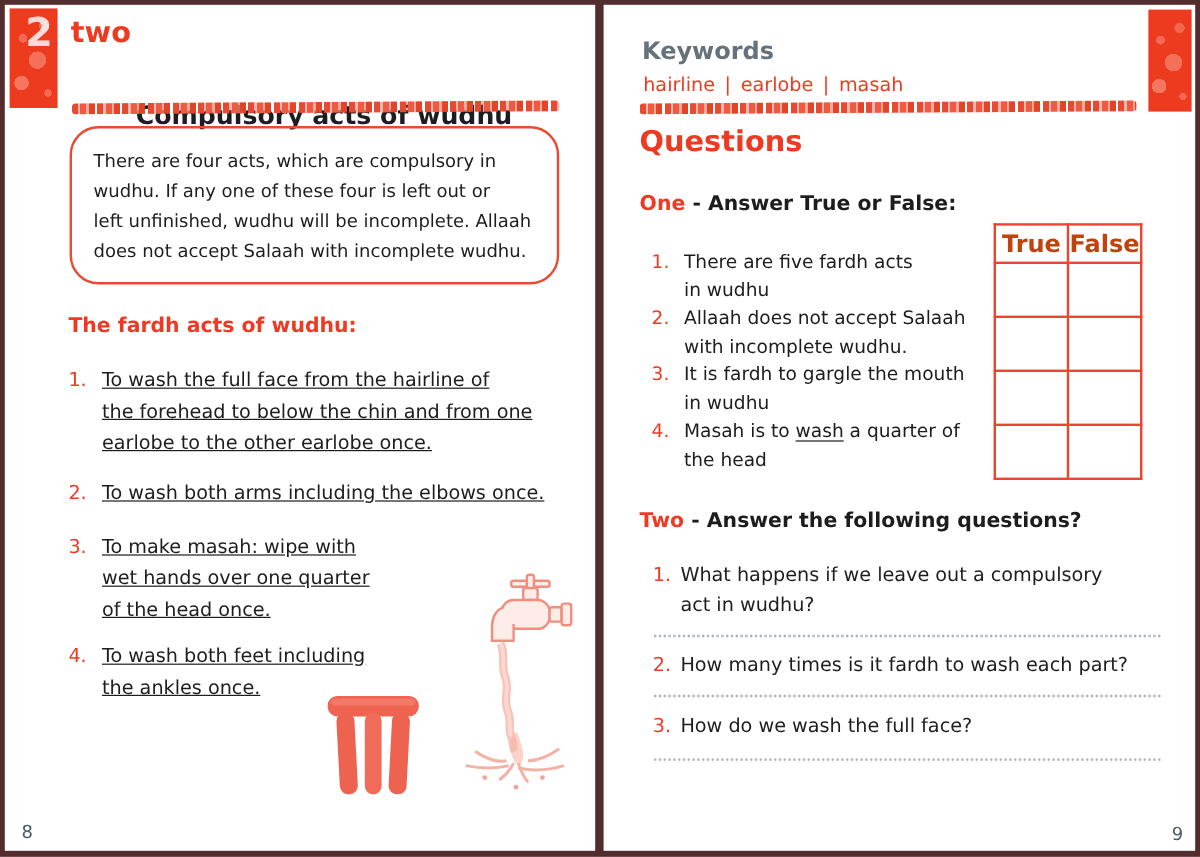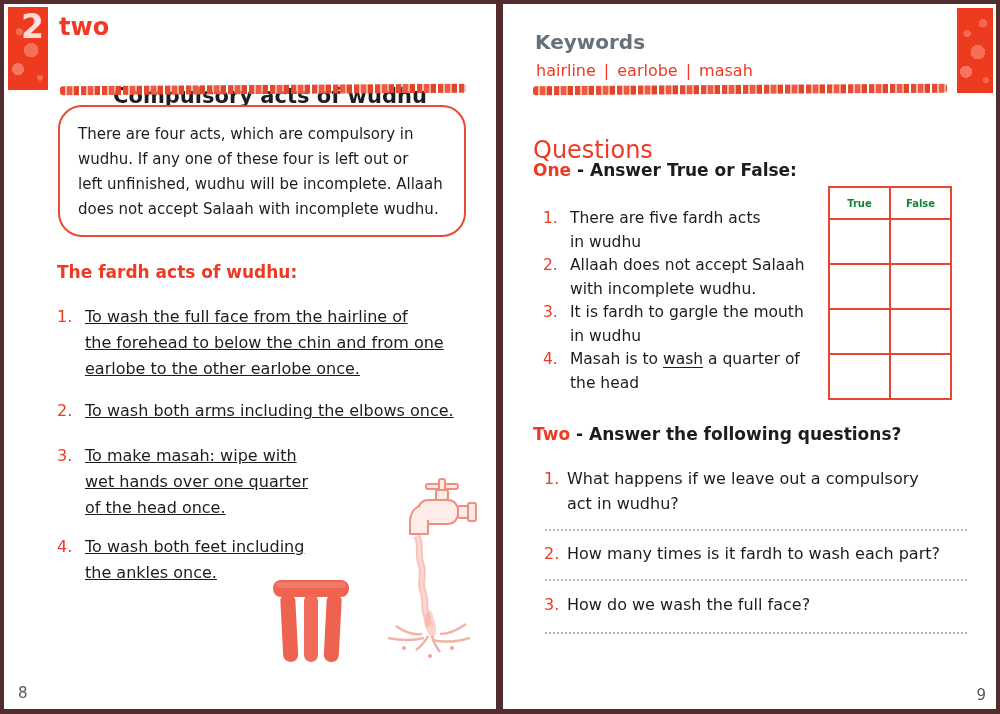--- a/index.html
+++ b/index.html
@@ -90,39 +90,39 @@
     position:absolute; left:32px; top:26px;
     font-size:20px; font-weight:bold; color:#66727b;
   }
   .keywords-line {
     position:absolute; left:33px; top:57px;
     font-size:16px; color:#ee3a23;
   }
   .keywords-line .sep { margin:0 8px; }
   .questions-heading {
     position:absolute; left:30px; top:100px;
-    font-size:24px; font-weight:normal; color:#ee3a23;margin-top:32px;
+    font-size:24px; font-weight:bold; color:#ee3a23;
   }
   .exercise-heading {
     position:absolute; left:30px;
     font-size:17px; font-weight:bold; color:#1d1d1d;
   }
   .exercise-heading .ex-label { color:#ee3a23; }
   .ex-one { top:156px; }
   .ex-two { top:420px; }
 
   .tf-table {
     position:absolute; left:325px; top:182px;
     border-collapse:collapse;
   }
   .tf-table td {
     border:2px solid #ea4530; width:61px; text-align:center;
   }
   .tf-table .tf-head td {
-    height:32px; font-size:10px; font-weight:bold; color:#15803d;
+    height:32px; font-size:20px; font-weight:bold; color:#c2410c;
   }
   .tf-table .tf-row td { height:45px; }
 
   .tf-item { position:absolute; left:40px; font-size:15.5px; line-height:23.5px; color:#1d1d1d; }
   .tf-num  { position:absolute; left:0; top:0; color:#ee3a23; }
   .tf-text { margin-left:27px; }
   .tf-1 { top:203px; }
   .tf-2 { top:250px; }
   .tf-3 { top:297px; }
   .tf-4 { top:344px; }

